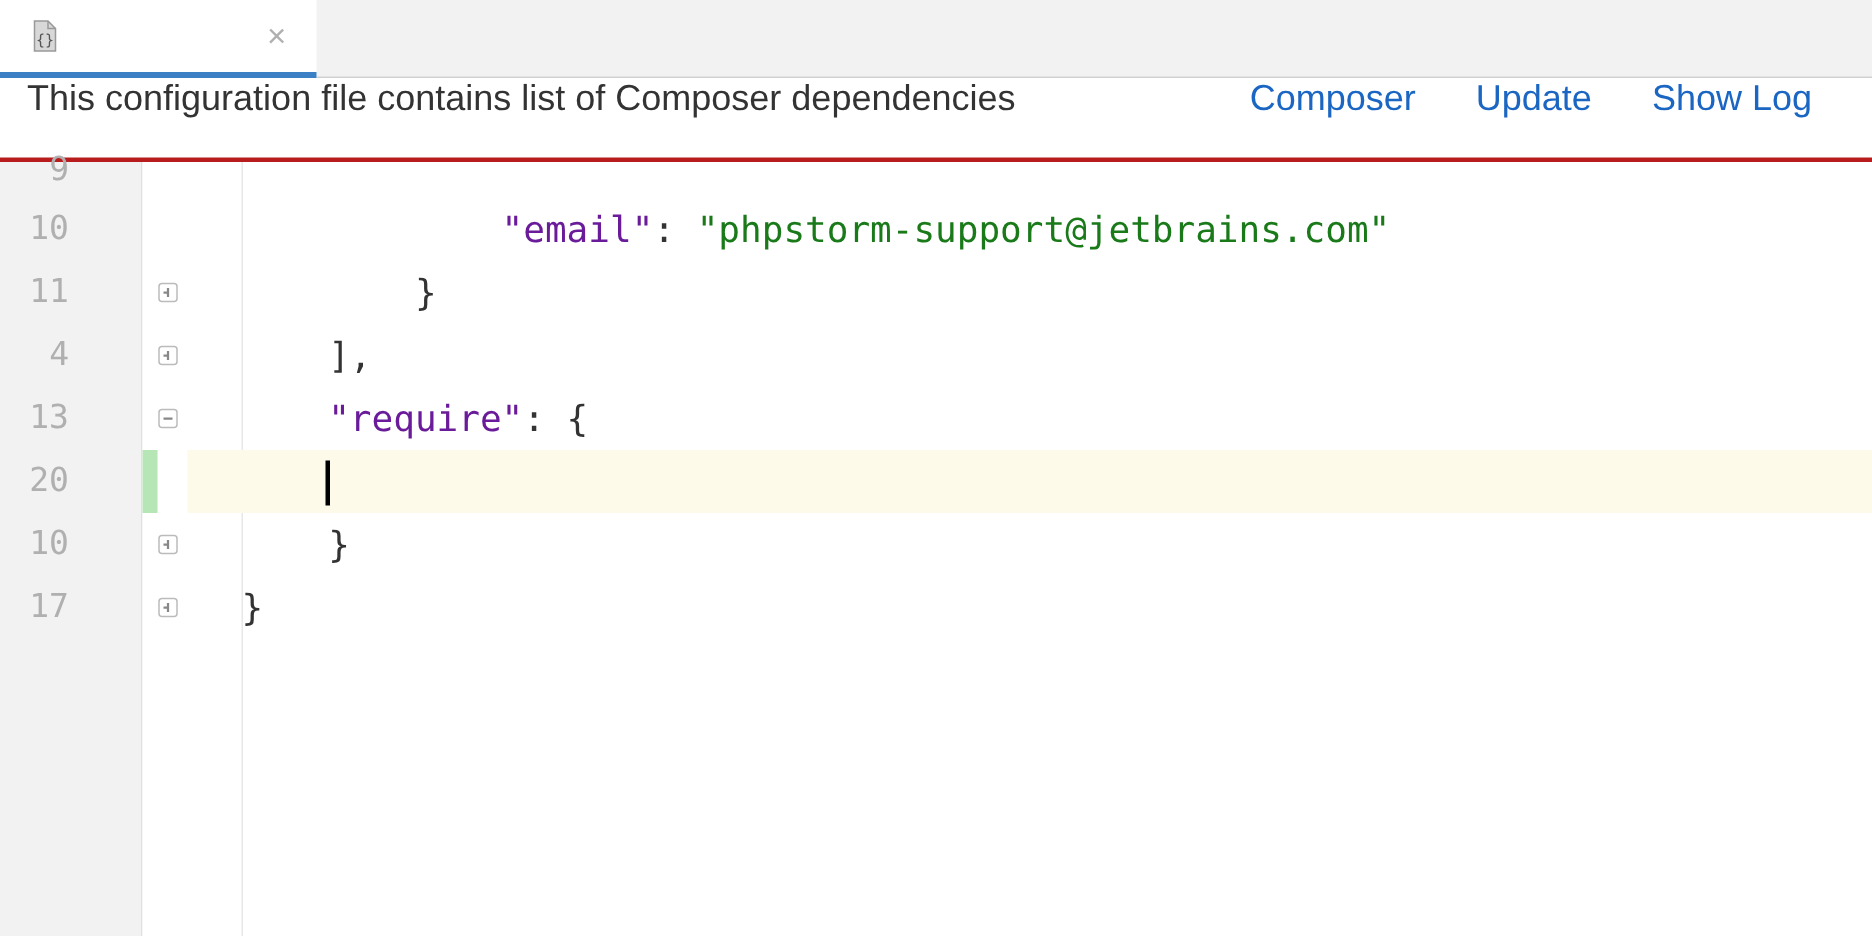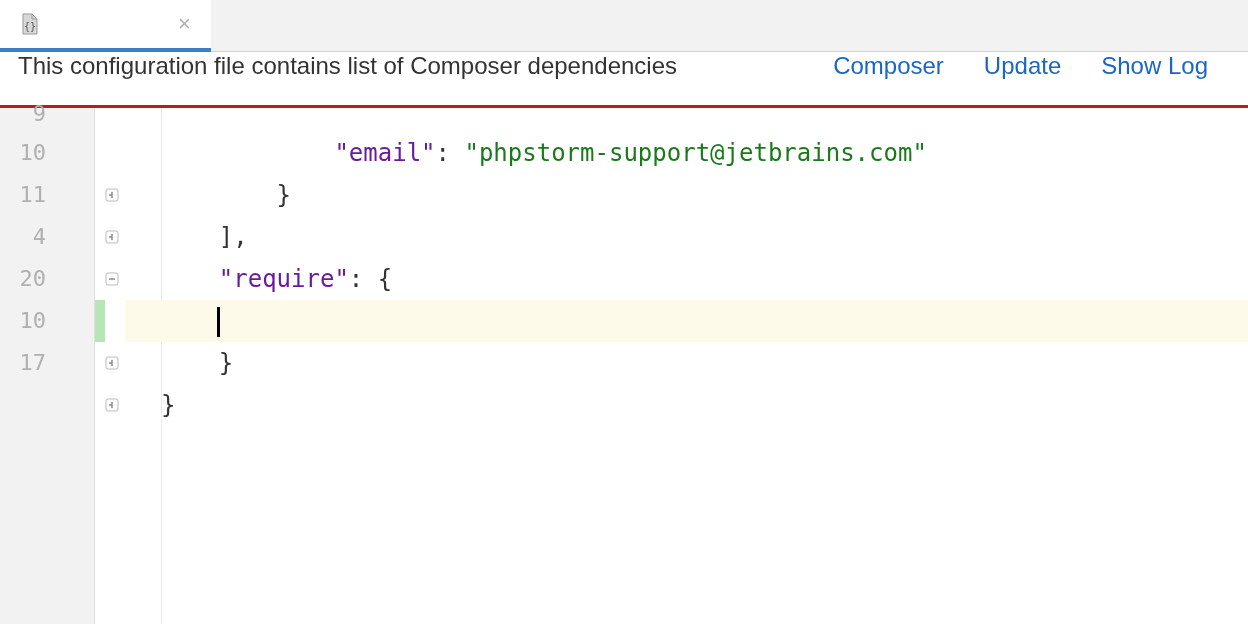--- a/index.html
+++ b/index.html
@@ -186,20 +186,21 @@
     <span class="info-link">Show Log</span>
   </div>
 </div>
 
 <div class="editor">
   <div class="gutter" id="gutter">
       <div class="line-num line-num-partial">9</div>
       <div class="line-num">10</div>
       <div class="line-num">11</div>
       <div class="line-num">4</div>
+      <div class="line-num">13</div>
       <div class="line-num">20</div>
       <div class="line-num">10</div>
       <div class="line-num">17</div>
     </div>
   <div class="gutter-extra" id="fold-gutter">
       <div class="line line-partial" style="position: relative;"></div>
       <div class="line" style="position: relative;"></div>
       <div class="line" style="position: relative;">
         <span class="fold-marker" style="top: 12px;">
           <svg width="14" height="14" viewBox="0 0 14 14">

